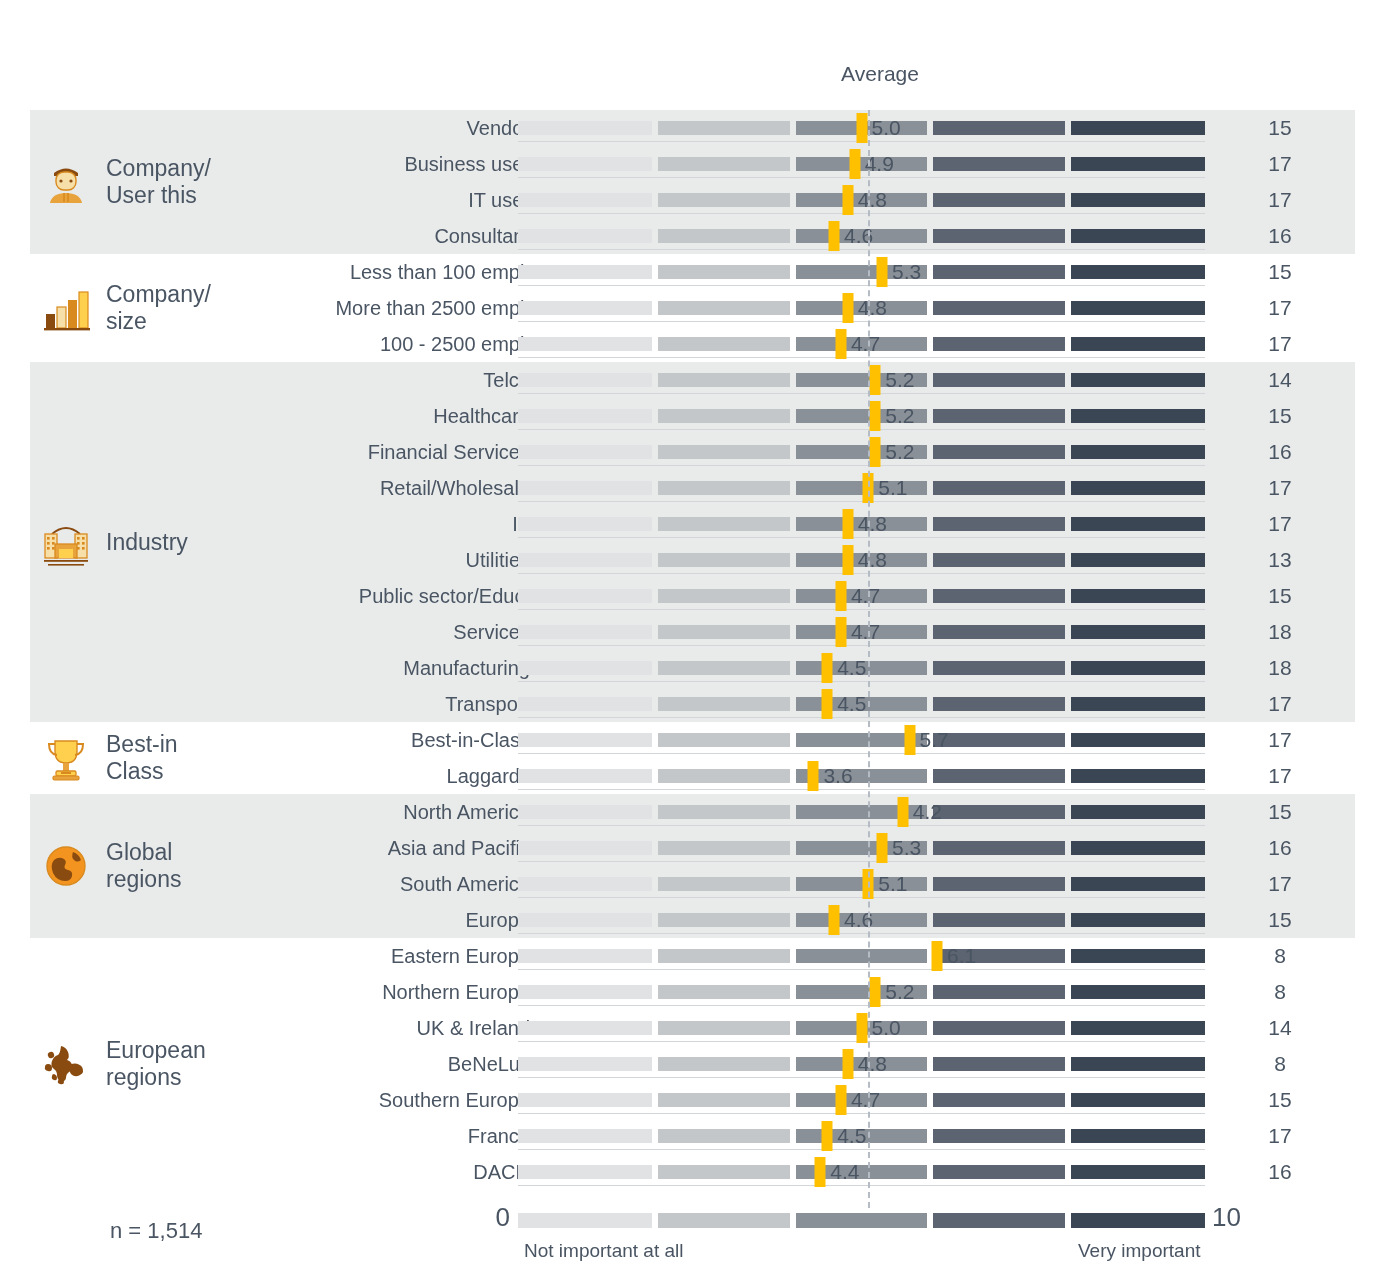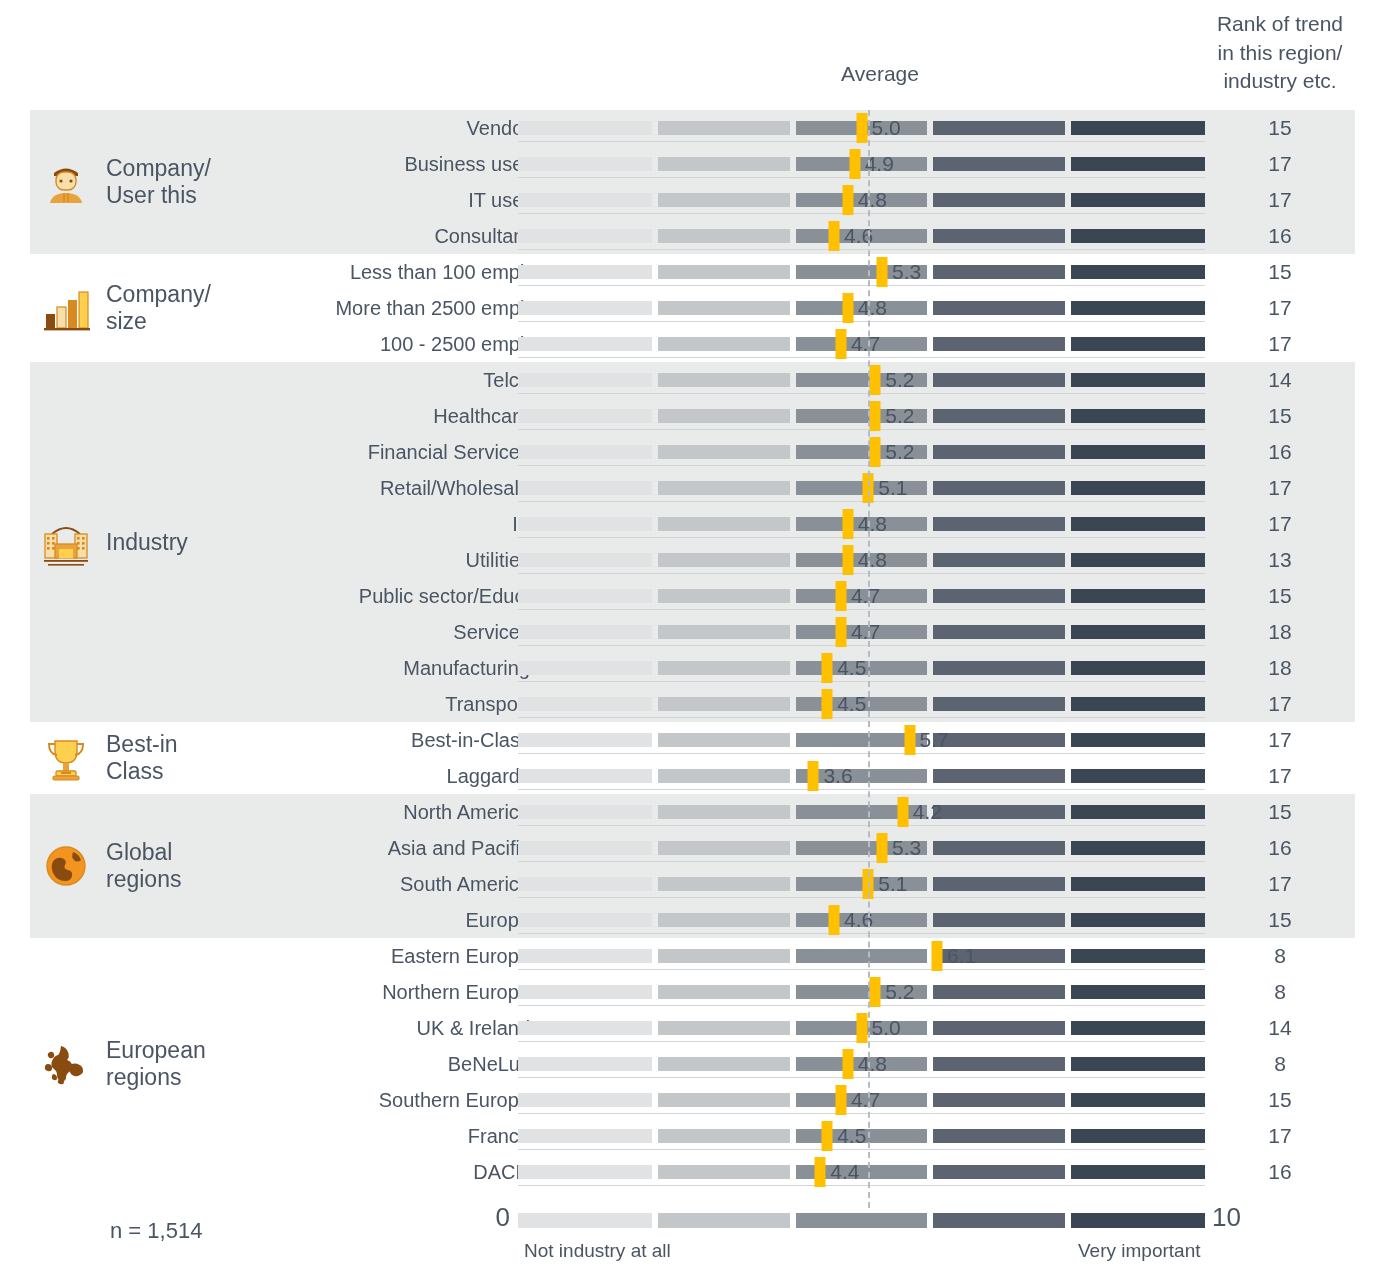--- a/index.html
+++ b/index.html
@@ -99,25 +99,20 @@
   
   .grp-icon svg { width: 52px; height: 52px; display: block; }
 </style>
 </head>
 <body>
 
 <div id="chart">
 
   <div class="hdr-average">Average</div>
 
-  <div class="hdr-rank">
-      <div>Rank of trend</div>
-      <div>in this region/</div>
-      <div>industry etc.</div>
-    </div>
 
   <div id="bands">
       <div class="band" style="top: 110px; height: 144px;"></div>
       <div class="band" style="top: 362px; height: 360px;"></div>
       <div class="band" style="top: 794px; height: 144px;"></div>
     </div>
   <div id="groups">
       <div class="grp" style="top: 110px; height: 144px;">
         <div class="grp-icon">
       <svg viewBox="0 0 52 52">
@@ -747,16 +742,16 @@
   <div class="n-note">n = 1,514</div>
   <div class="axis-0">0</div>
   <div class="axis-10">10</div>
   <div class="legend-track" id="legend-track">
       <div class="seg s1" style="left: 0px; width: 134.4px; opacity: 1; height: 15px;"></div>
       <div class="seg s2" style="left: 140.4px; width: 131.4px; opacity: 1; height: 15px;"></div>
       <div class="seg s3" style="left: 277.8px; width: 131.4px; opacity: 1; height: 15px;"></div>
       <div class="seg s4" style="left: 415.2px; width: 131.4px; opacity: 1; height: 15px;"></div>
       <div class="seg s5" style="left: 552.6px; width: 134.4px; opacity: 1; height: 15px;"></div>
     </div>
-  <div class="lg-left">Not industry at all</div>
+  <div class="lg-left">Not important at all</div>
   <div class="lg-right">Very important</div>
 
 </div>
 
 </body></html>

